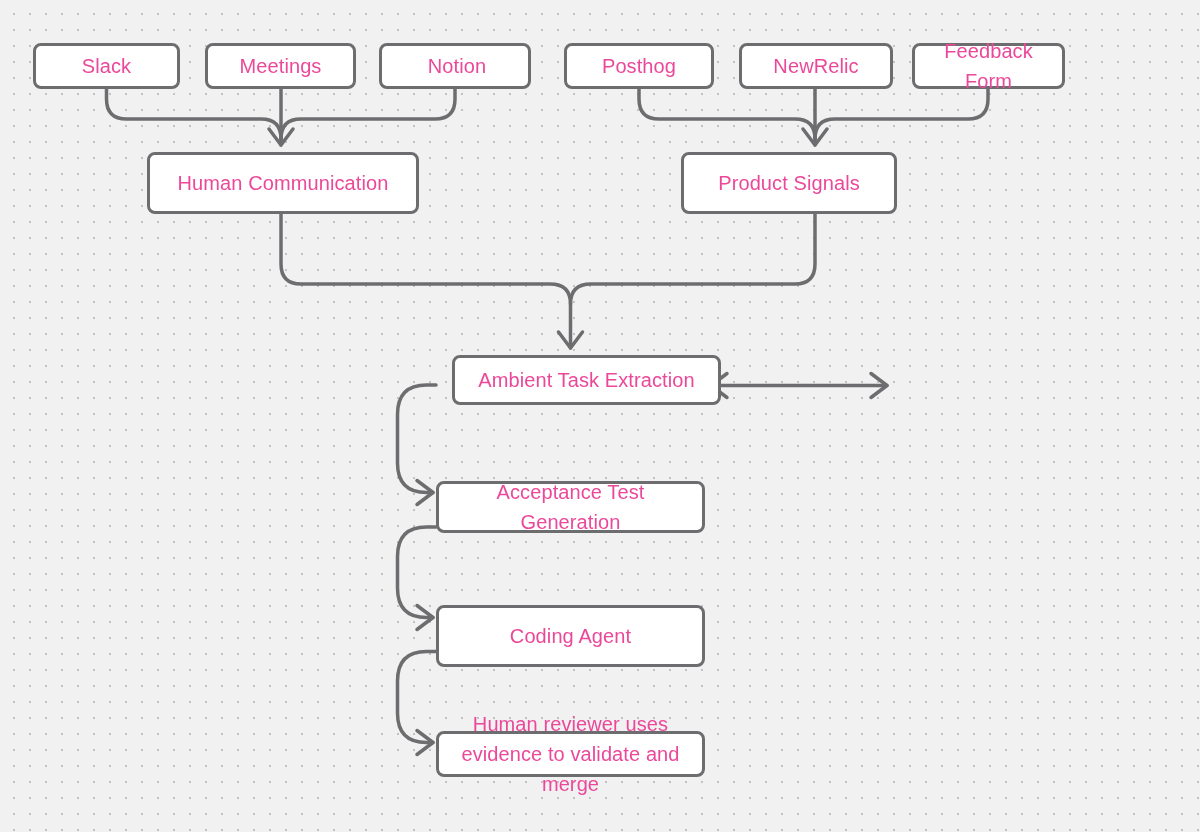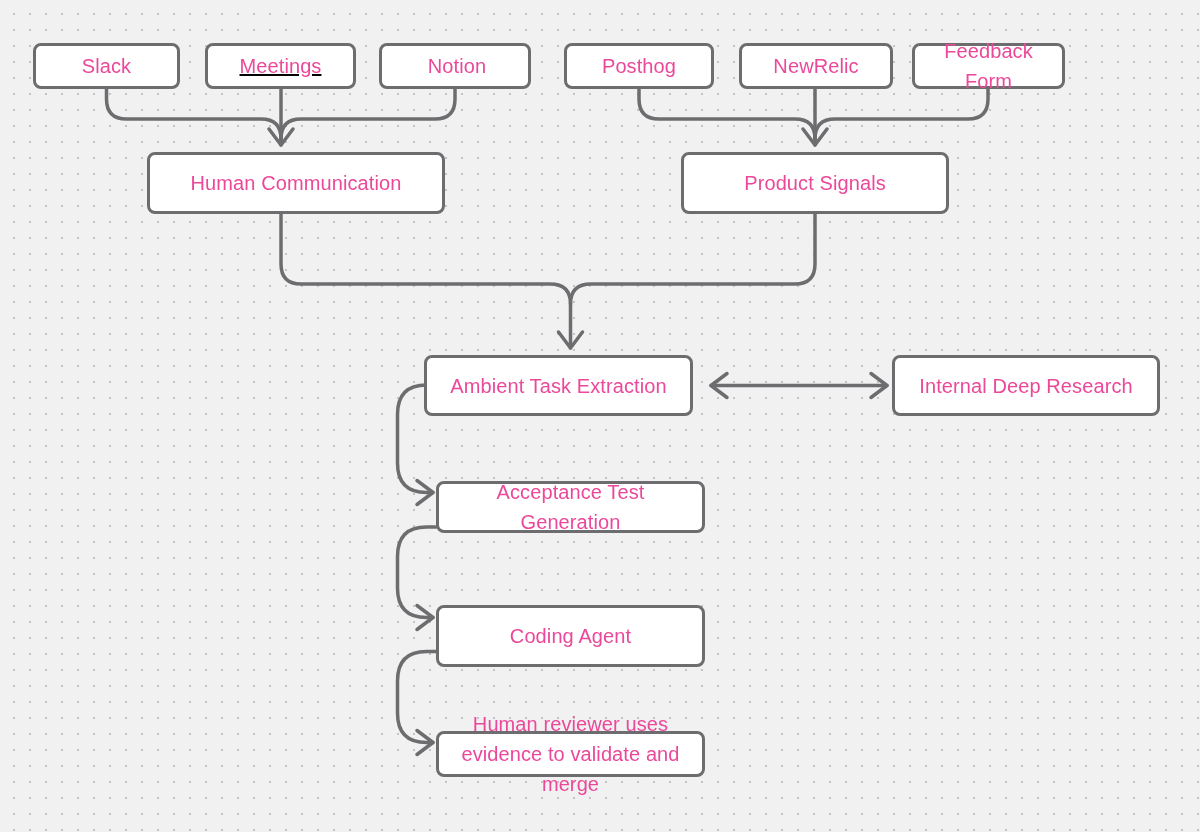--- a/index.html
+++ b/index.html
@@ -73,46 +73,43 @@
     <path class="edge" d="M815,214 L815,264 Q815,284 795,284 L591,284 Q570.5,284 570.5,304"></path>
     <path class="edge" d="M711,385.5 L887,385.5" marker-end="url(#arrow-end)" marker-start="url(#arrow-start)"></path>
     <path class="edge" d="M436,385 L426.5,385 Q397.5,385 397.5,414.5 L397.5,463 Q397.5,492.5 426.5,492.5 L433,492.5" marker-end="url(#arrow-end)"></path>
     <path class="edge" d="M436,527 L426.5,527 Q397.5,527 397.5,556.5 L397.5,588 Q397.5,617.5 426.5,617.5 L433,617.5" marker-end="url(#arrow-end)"></path>
     <path class="edge" d="M436,651.5 L426.5,651.5 Q397.5,651.5 397.5,681 L397.5,713 Q397.5,742.5 426.5,742.5 L433,742.5" marker-end="url(#arrow-end)"></path>
   </svg>
 
   <div class="node" style="left: 33px; top: 43px; width: 147px; height: 46px;">
     <span class="node-label">Slack</span>
   </div>
-  <div class="node" style="left: 205px; top: 43px; width: 151px; height: 46px; text-decoration: underline;">
+  <div class="node" style="left: 205px; top: 43px; width: 151px; height: 46px;">
     <span class="node-label">Meetings</span>
   </div>
   <div class="node" style="left: 379px; top: 43px; width: 152px; height: 46px; padding-left: 16px;">
     <span class="node-label">Notion</span>
   </div>
   <div class="node" style="left: 739px; top: 43px; width: 154px; height: 46px;">
     <span class="node-label">NewRelic</span>
   </div>
   <div class="node" style="left: 564px; top: 43px; width: 150px; height: 46px;">
     <span class="node-label">Posthog</span>
   </div>
   <div class="node" style="left: 912px; top: 43px; width: 153px; height: 46px;">
     <span class="node-label">Feedback Form</span>
   </div>
-  <div class="node" style="left: 147px; top: 152px; width: 298px; height: 62px;">
+  <div class="node" style="left: 147px; top: 152px; width: 272px; height: 62px;">
     <span class="node-label">Human Communication</span>
   </div>
-  <div class="node" style="left: 681px; top: 152px; width: 268px; height: 62px;">
+  <div class="node" style="left: 681px; top: 152px; width: 216px; height: 62px;">
     <span class="node-label">Product Signals</span>
   </div>
-  <div class="node" style="left: 424px; top: 355px; width: 269px; height: 61px;">
+  <div class="node" style="left: 452px; top: 355px; width: 269px; height: 50px;">
     <span class="node-label">Ambient Task Extraction</span>
-  </div>
-  <div class="node" style="left: 892px; top: 355px; width: 268px; height: 61px;">
-    <span class="node-label">Internal Deep Research</span>
   </div>
   <div class="node" style="left: 436px; top: 481px; width: 269px; height: 52px;">
     <span class="node-label">Acceptance Test Generation</span>
   </div>
   <div class="node" style="left: 436px; top: 605px; width: 269px; height: 62px; border-radius: 8px;">
     <span class="node-label">Coding Agent</span>
   </div>
   <div class="node" style="left: 436px; top: 731px; width: 269px; height: 46px;">
     <span class="node-label">Human reviewer uses evidence to validate and merge</span>
   </div>

